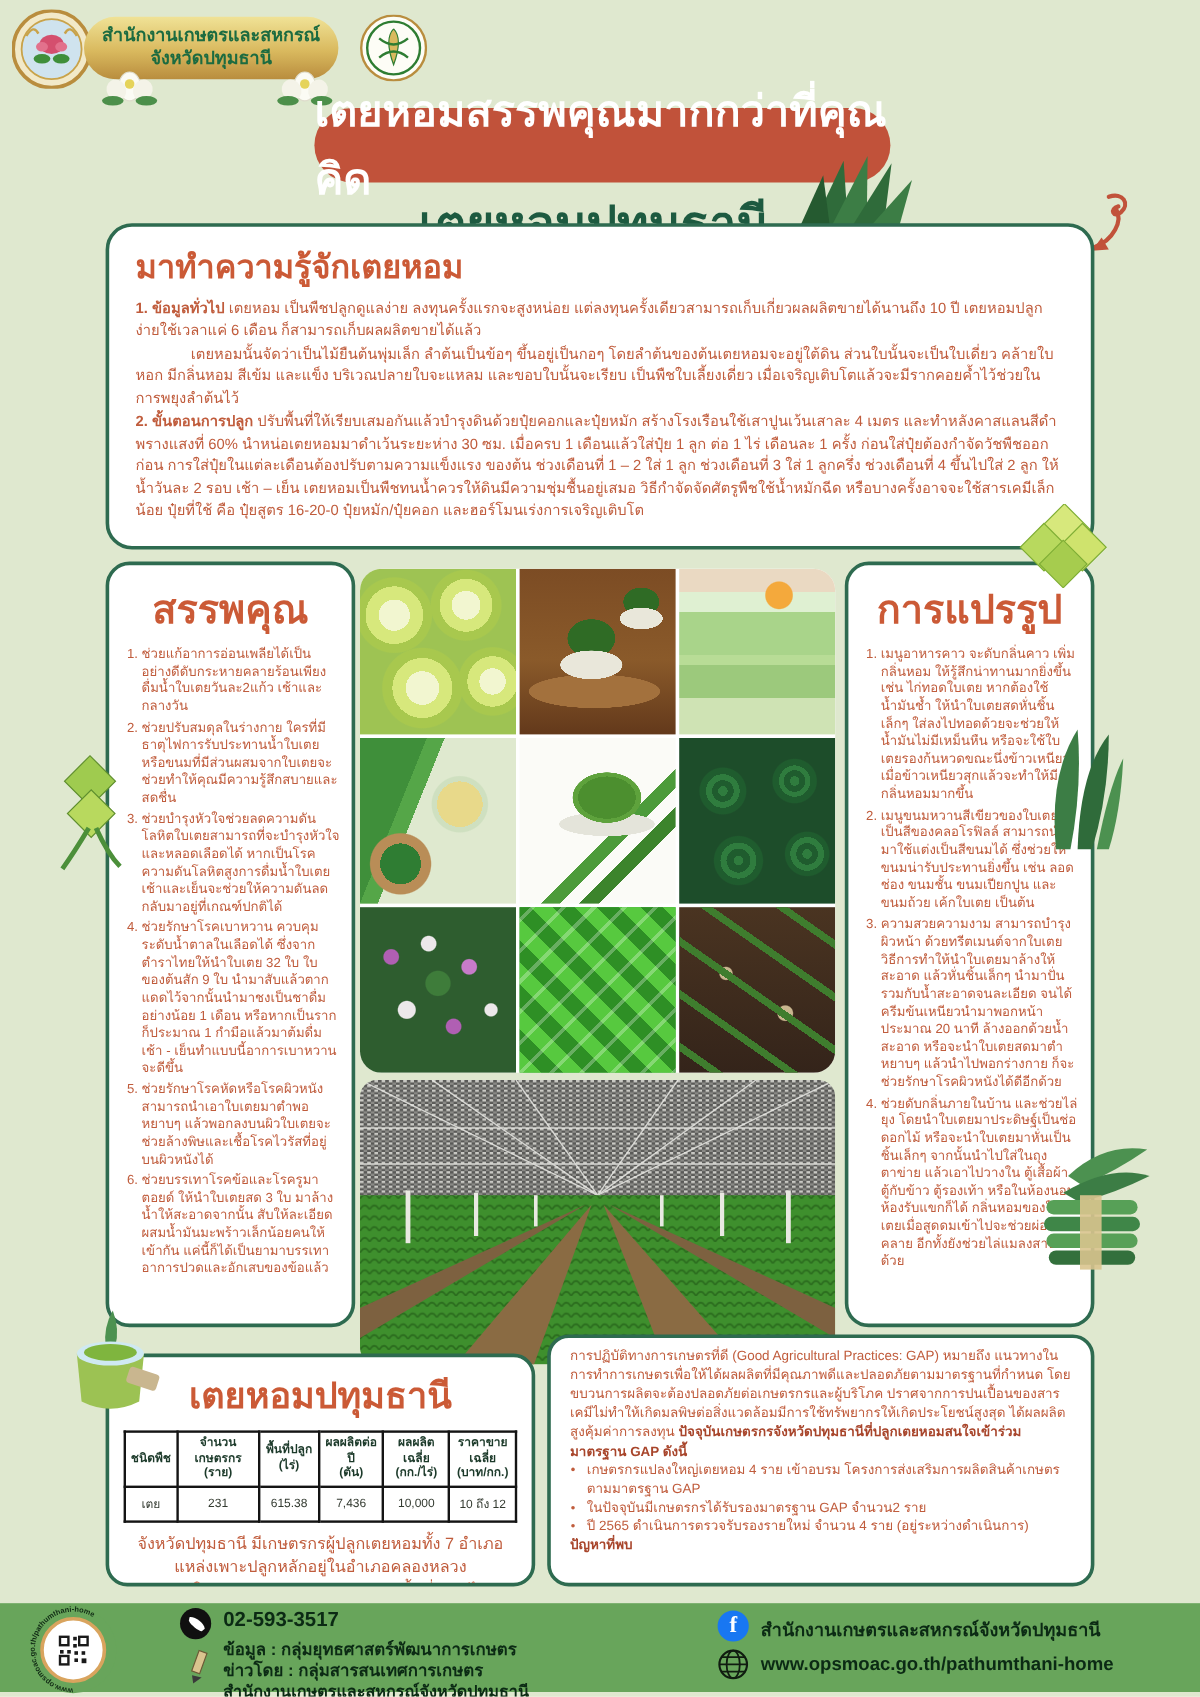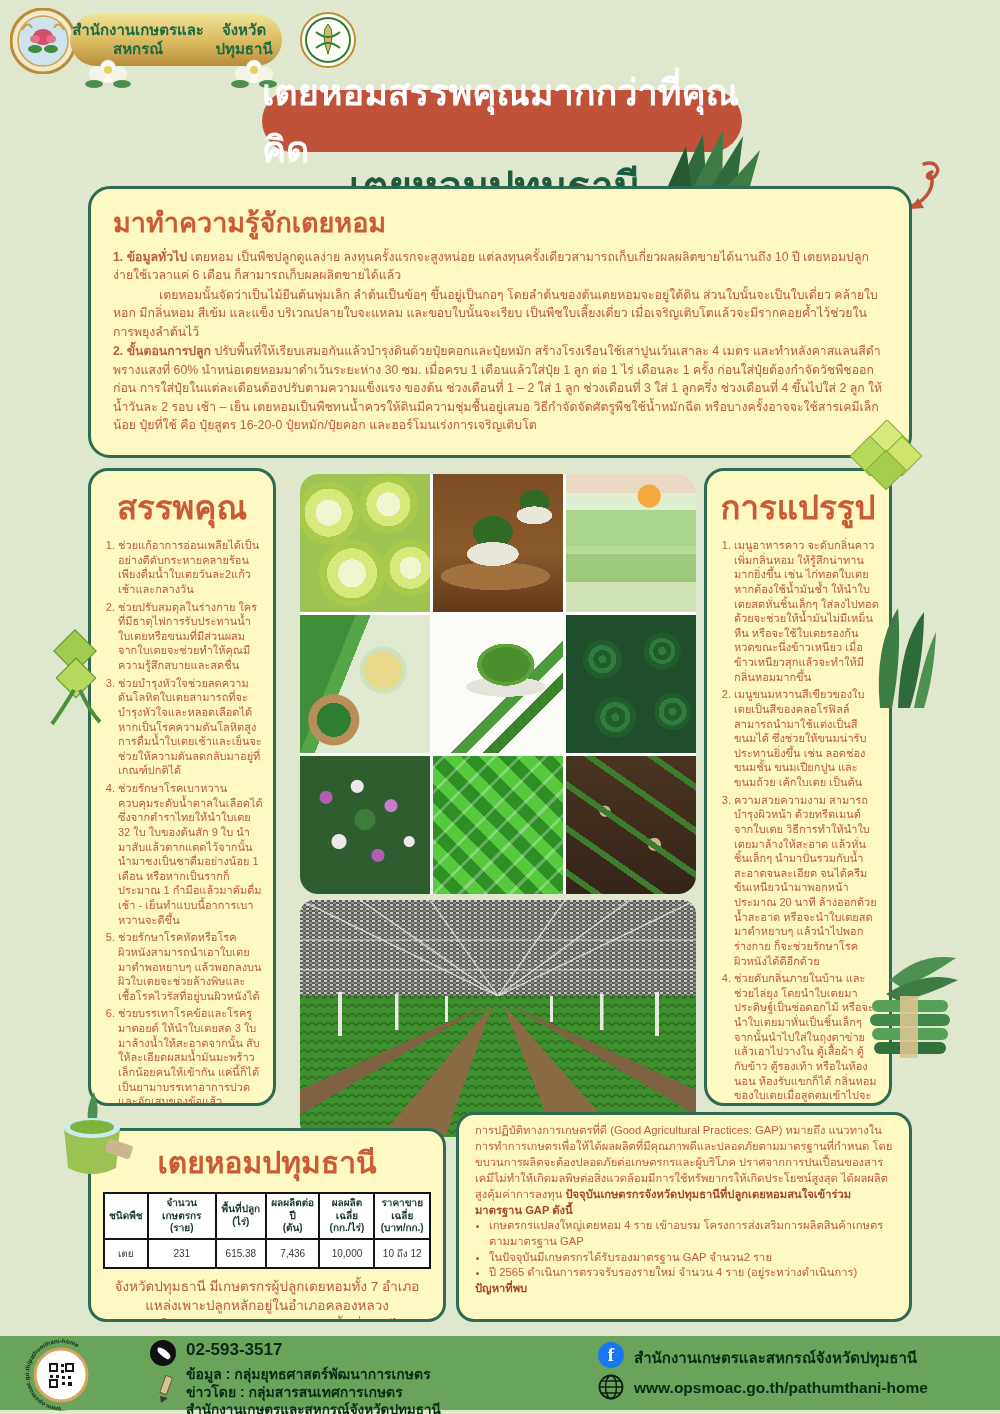--- a/index.html
+++ b/index.html
@@ -1,38 +1,38 @@
 <!DOCTYPE html>
 <html><head>
 <meta charset="utf-8">
 <style>
   html,body{margin:0;padding:0;background:#f4f2e4;}
   #poster{position:relative;width:1000px;height:1414px;background:#dfe8cf;overflow:hidden;
     font-family:"Liberation Sans","DejaVu Sans",sans-serif;color:#c05c3c;}
   .abs{position:absolute;}
   .preline{white-space:pre-line;}
-  .panel{background:#fef9c3;border:3px solid #2e6b50;border-radius:20px;box-sizing:border-box;overflow:hidden;}
+  .panel{background:#ffffff;border:3px solid #2e6b50;border-radius:20px;box-sizing:border-box;overflow:hidden;}
   
   .gold-banner{left:70px;top:14px;width:212px;height:52px;border-radius:26px;
     background:linear-gradient(180deg,#f0e296 0%,#d9b95e 55%,#b98d3e 100%);
-    display:flex;flex-direction:row;align-items:center;justify-content:center;
+    display:flex;flex-direction:column;align-items:center;justify-content:center;
     color:#1c6b40;font-weight:700;font-size:15px;line-height:1.25;text-align:center;}
   .title-pill{left:262px;top:90px;width:480px;height:62px;border-radius:34px;background:#c1523a;
     color:#fff;font-weight:700;font-size:36px;display:flex;align-items:center;justify-content:center;}
   .subtitle{left:320px;top:154px;width:350px;text-align:center;color:#1d5a40;font-weight:700;font-size:40px;}
   .bubble{left:788px;top:80px;width:180px;background:#fff;border-radius:12px;padding:7px 5px;
     box-sizing:border-box;font-size:11.5px;line-height:1.35;color:#c1523a;text-align:center;font-weight:700;}
   
   .intro{left:88px;top:186px;width:824px;height:272px;border-radius:22px;padding:12px 22px 8px;}
   .intro h2{margin:0 0 4px 0;font-size:27px;color:#cb5a36;font-weight:700;}
   .intro-p{margin:0 0 1px 0;font-size:12.3px;line-height:1.5;}
   .intro-p .num,.intro-p b{font-weight:700;}
   .indent{text-indent:46px;}
   
-  .side{width:188px;height:638px;top:468px;padding:8px 10px;border-radius:20px;}
+  .side{width:208px;height:638px;top:468px;padding:8px 10px;border-radius:20px;}
   .side h2{margin:2px 0 4px 0;text-align:center;font-size:33px;color:#cb5a36;font-weight:700;}
   .side ol{margin:0;padding-left:17px;font-size:11px;line-height:1.33;}
   .side li{margin-bottom:3px;}
   
   .grid{left:300px;top:474px;width:396px;height:420px;display:grid;grid-template-columns:1fr 1fr 1fr;
     grid-template-rows:1fr 1fr 1fr;gap:3px;background:#fff;border-radius:18px;overflow:hidden;}
   .tile{width:100%;height:100%;}
   .t1{background:radial-gradient(circle at 22% 28%,#f2f6d0 0 13px,#d7e87c 13px 24px,#a8c84e 24px 31px,rgba(0,0,0,0) 32px),
       radial-gradient(circle at 68% 22%,#f2f6d0 0 12px,#d7e87c 12px 22px,#a8c84e 22px 29px,rgba(0,0,0,0) 30px),
       radial-gradient(circle at 40% 72%,#f2f6d0 0 14px,#d7e87c 14px 25px,#a8c84e 25px 33px,rgba(0,0,0,0) 34px),

